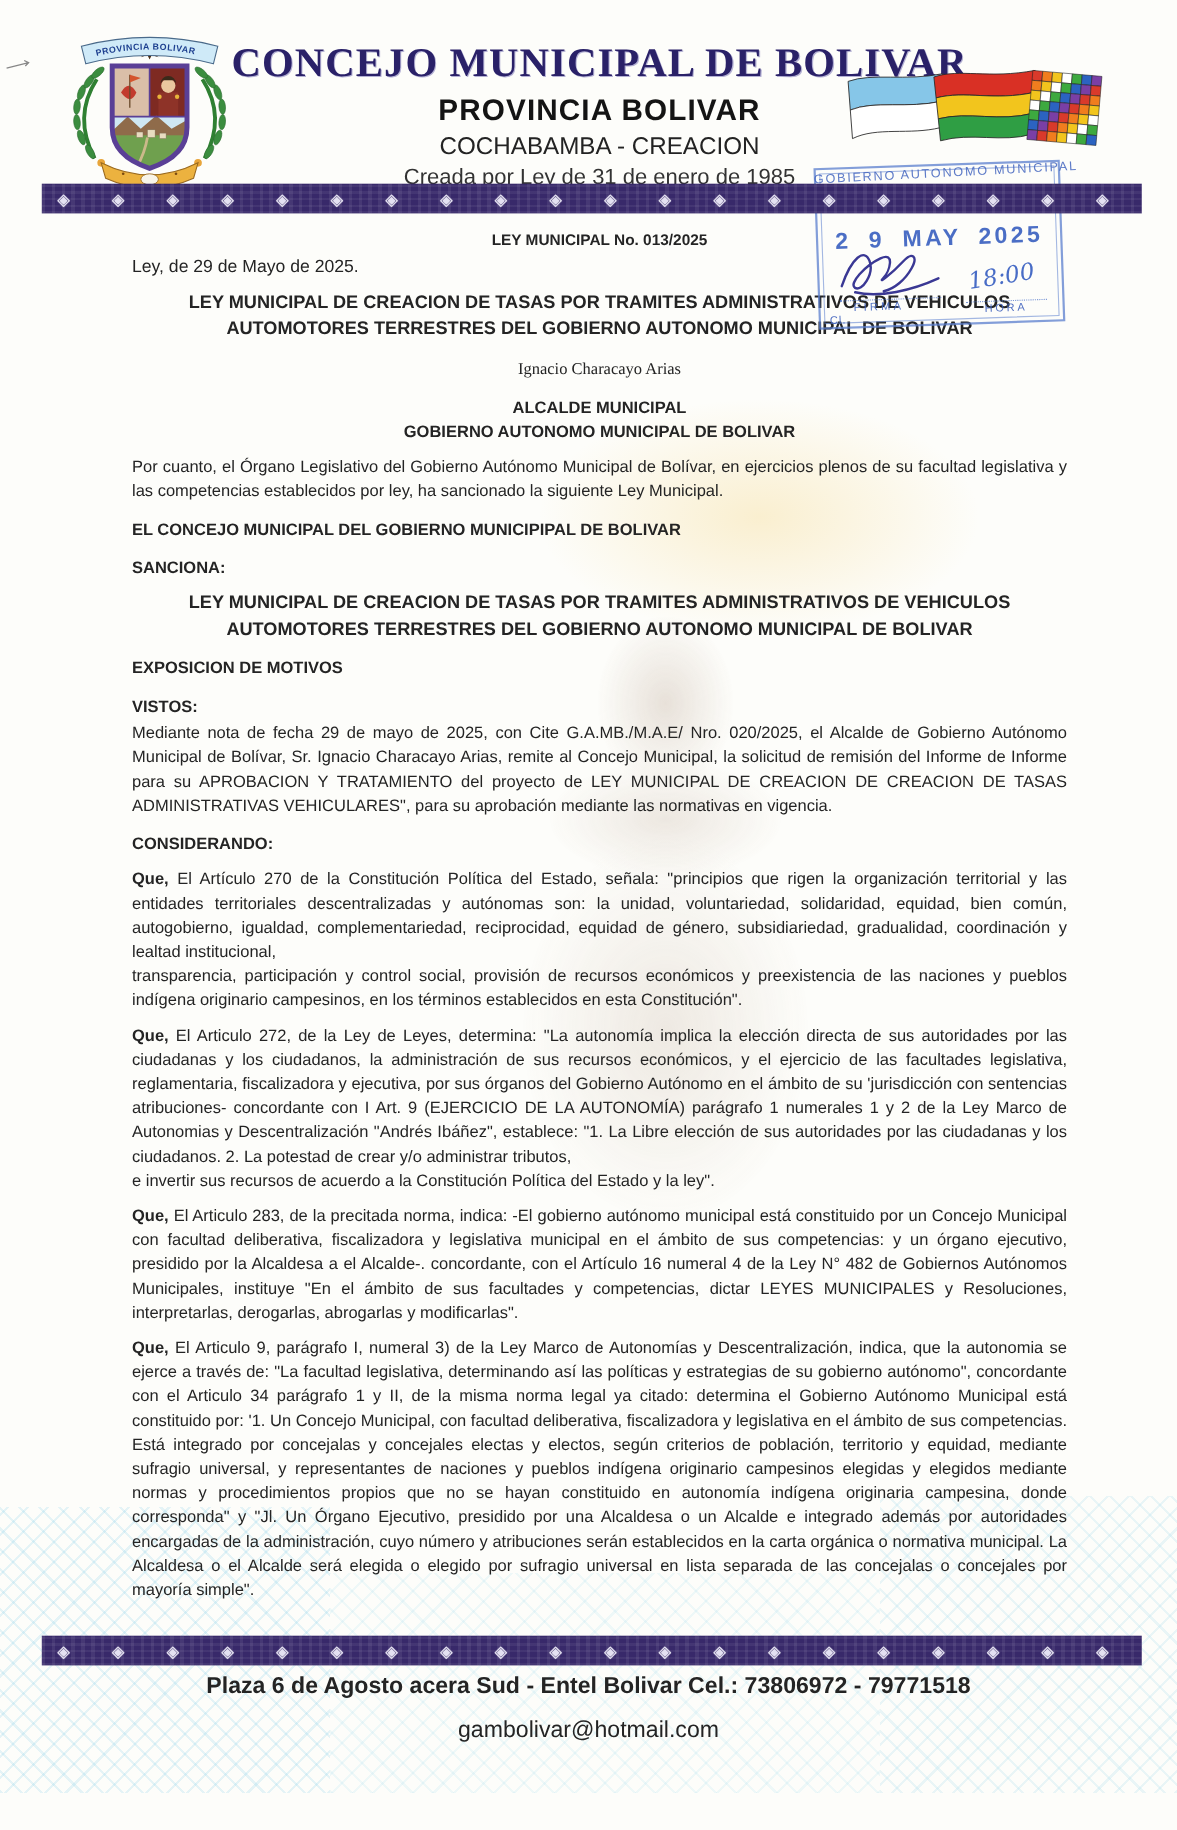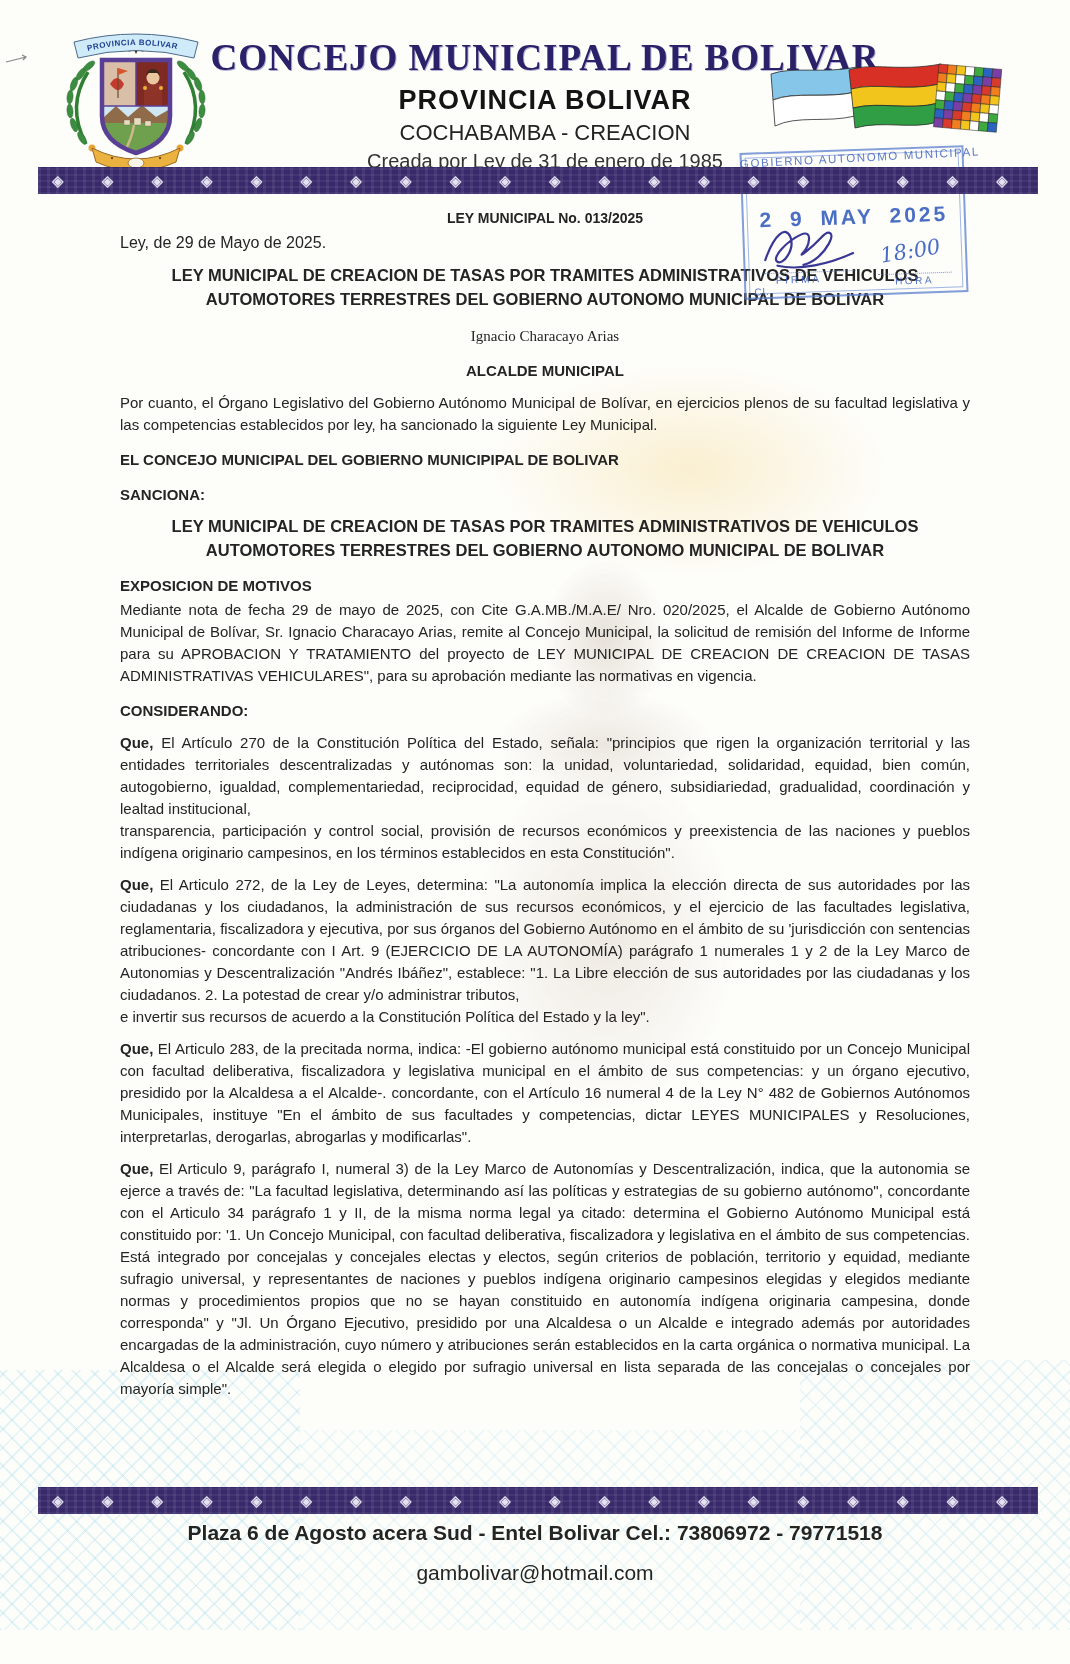--- a/index.html
+++ b/index.html
@@ -259,31 +259,33 @@
 
   <main>
     <h1 class="law-no">LEY MUNICIPAL No. 013/2025</h1>
     <div class="law-date">Ley, de 29 de Mayo de 2025.</div>
     <div class="subject-block">
       <div class="subject">LEY MUNICIPAL DE CREACION DE  TASAS POR TRAMITES ADMINISTRATIVOS DE VEHICULOS</div>
       <div class="subject">AUTOMOTORES TERRESTRES DEL GOBIERNO AUTONOMO  MUNICIPAL DE BOLIVAR</div>
     </div>
     <div class="author">Ignacio Characayo Arias</div>
     <div class="role role-first">ALCALDE MUNICIPAL</div>
+    <div class="role">GOBIERNO AUTONOMO MUNICIPAL DE BOLIVAR</div>
 
     <p class="just"><span>Por cuanto, el Órgano Legislativo del Gobierno Autónomo Municipal de Bolívar, en ejercicios plenos de su facultad legislativa y las competencias establecidos por ley, ha sancionado la siguiente Ley Municipal.</span></p>
 
     <div class="h-left">EL CONCEJO MUNICIPAL DEL GOBIERNO  MUNICIPIPAL DE BOLIVAR</div>
     <div class="h-left">SANCIONA:</div>
     <div class="subject-block">
       <div class="subject">LEY MUNICIPAL DE CREACION DE  TASAS POR TRAMITES ADMINISTRATIVOS DE VEHICULOS</div>
       <div class="subject">AUTOMOTORES TERRESTRES DEL GOBIERNO AUTONOMO  MUNICIPAL DE BOLIVAR</div>
     </div>
 
     <div class="h-left">EXPOSICION DE MOTIVOS</div>
+    <div class="h-left">VISTOS:</div>
     <p class="just" style="margin-top:2px;"><span>Mediante nota de fecha 29 de mayo de 2025, con Cite G.A.MB./M.A.E/ Nro. 020/2025, el Alcalde de Gobierno Autónomo Municipal de Bolívar, Sr. Ignacio Characayo Arias, remite al Concejo Municipal, la solicitud de remisión del Informe de Informe para su APROBACION Y TRATAMIENTO del proyecto de LEY MUNICIPAL DE CREACION DE CREACION DE TASAS ADMINISTRATIVAS VEHICULARES", para su aprobación mediante las normativas en vigencia.</span></p>
 
     <div class="h-left">CONSIDERANDO:</div>
 
     <p class="just"><b>Que,</b><span> El Artículo 270 de la Constitución Política del Estado, señala: "principios que rigen la organización territorial y las entidades territoriales descentralizadas y autónomas son: la unidad, voluntariedad, solidaridad, equidad, bien común, autogobierno, igualdad, complementariedad, reciprocidad, equidad de género, subsidiariedad, gradualidad, coordinación y lealtad institucional,
 transparencia, participación y control social, provisión de recursos económicos y preexistencia de las naciones y pueblos indígena originario campesinos, en los términos establecidos en esta Constitución".</span></p>
     <p class="just"><b>Que,</b><span> El Articulo 272, de la Ley de Leyes, determina: "La autonomía implica la elección directa de sus autoridades por las ciudadanas y los ciudadanos, la administración de sus recursos económicos, y el ejercicio de las facultades legislativa, reglamentaria, fiscalizadora y ejecutiva, por sus órganos del Gobierno Autónomo en el ámbito de su 'jurisdicción con sentencias atribuciones- concordante con I Art. 9 (EJERCICIO DE LA AUTONOMÍA) parágrafo 1 numerales 1 y 2 de la Ley Marco de Autonomias y Descentralización "Andrés Ibáñez", establece: "1. La Libre elección de sus autoridades por las ciudadanas y los ciudadanos. 2. La potestad de crear y/o administrar tributos,
 e invertir sus recursos de acuerdo a la Constitución Política del Estado y la ley".</span></p>
     <p class="just"><b>Que,</b><span> El Articulo 283, de la precitada norma, indica: -El gobierno autónomo municipal está constituido por un Concejo Municipal con facultad deliberativa, fiscalizadora y legislativa municipal en el ámbito de sus competencias: y un órgano ejecutivo, presidido por la Alcaldesa a el Alcalde-. concordante, con el Artículo 16 numeral 4 de la Ley N° 482 de Gobiernos Autónomos Municipales, instituye "En el ámbito de sus facultades y competencias, dictar LEYES MUNICIPALES y Resoluciones, interpretarlas, derogarlas, abrogarlas y modificarlas".</span></p>
     <p class="just"><b>Que,</b><span> El Articulo 9, parágrafo I, numeral 3) de la Ley Marco de Autonomías y Descentralización, indica, que la autonomia se ejerce a través de: "La facultad legislativa, determinando así las políticas y estrategias de su gobierno autónomo", concordante con el Articulo 34 parágrafo 1 y II, de la misma norma legal ya citado: determina el Gobierno Autónomo Municipal está constituido por: '1. Un Concejo Municipal, con facultad deliberativa, fiscalizadora y legislativa en el ámbito de sus competencias. Está integrado por concejalas y concejales electas y electos, según criterios de población, territorio y equidad, mediante sufragio universal, y representantes de naciones y pueblos indígena originario campesinos elegidas y elegidos mediante normas y procedimientos propios que no se hayan constituido en autonomía indígena originaria campesina, donde corresponda" y "Jl. Un Órgano Ejecutivo, presidido por una Alcaldesa o un Alcalde e integrado además por autoridades encargadas de la administración, cuyo número y atribuciones serán establecidos en la carta orgánica o normativa municipal. La Alcaldesa o el Alcalde será elegida o elegido por sufragio universal en lista separada de las concejalas o concejales por mayoría simple".</span></p>

